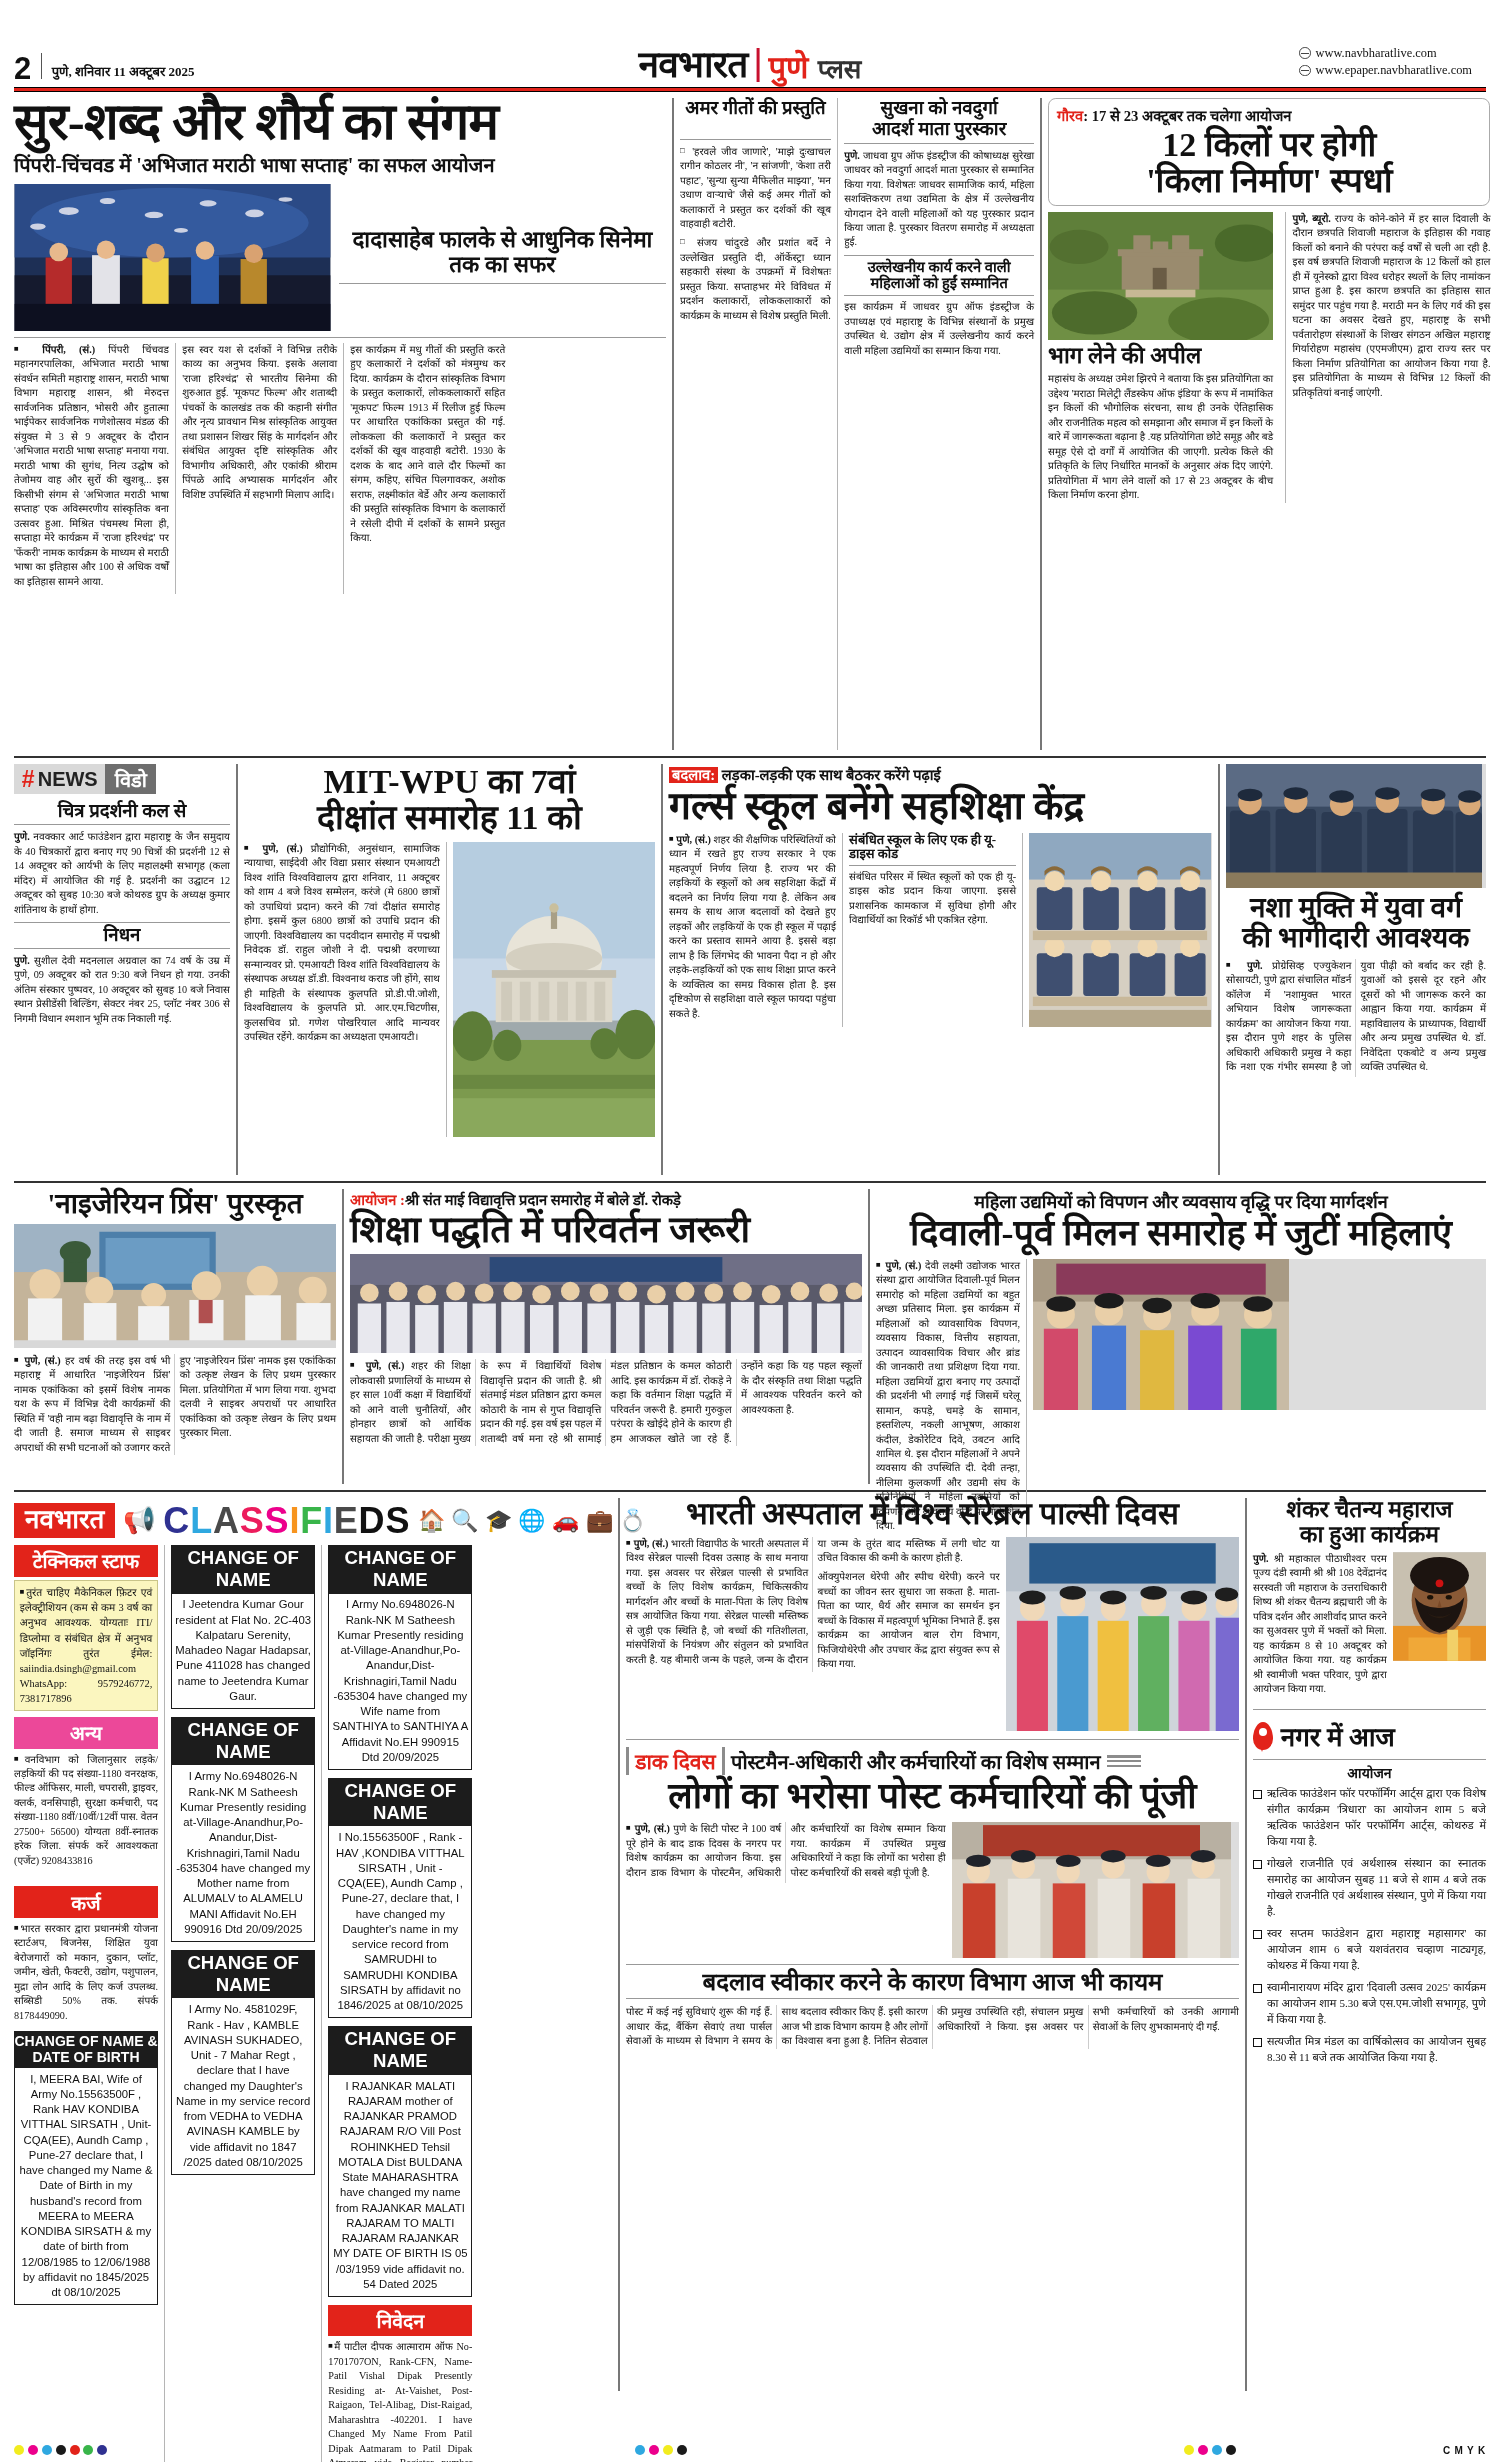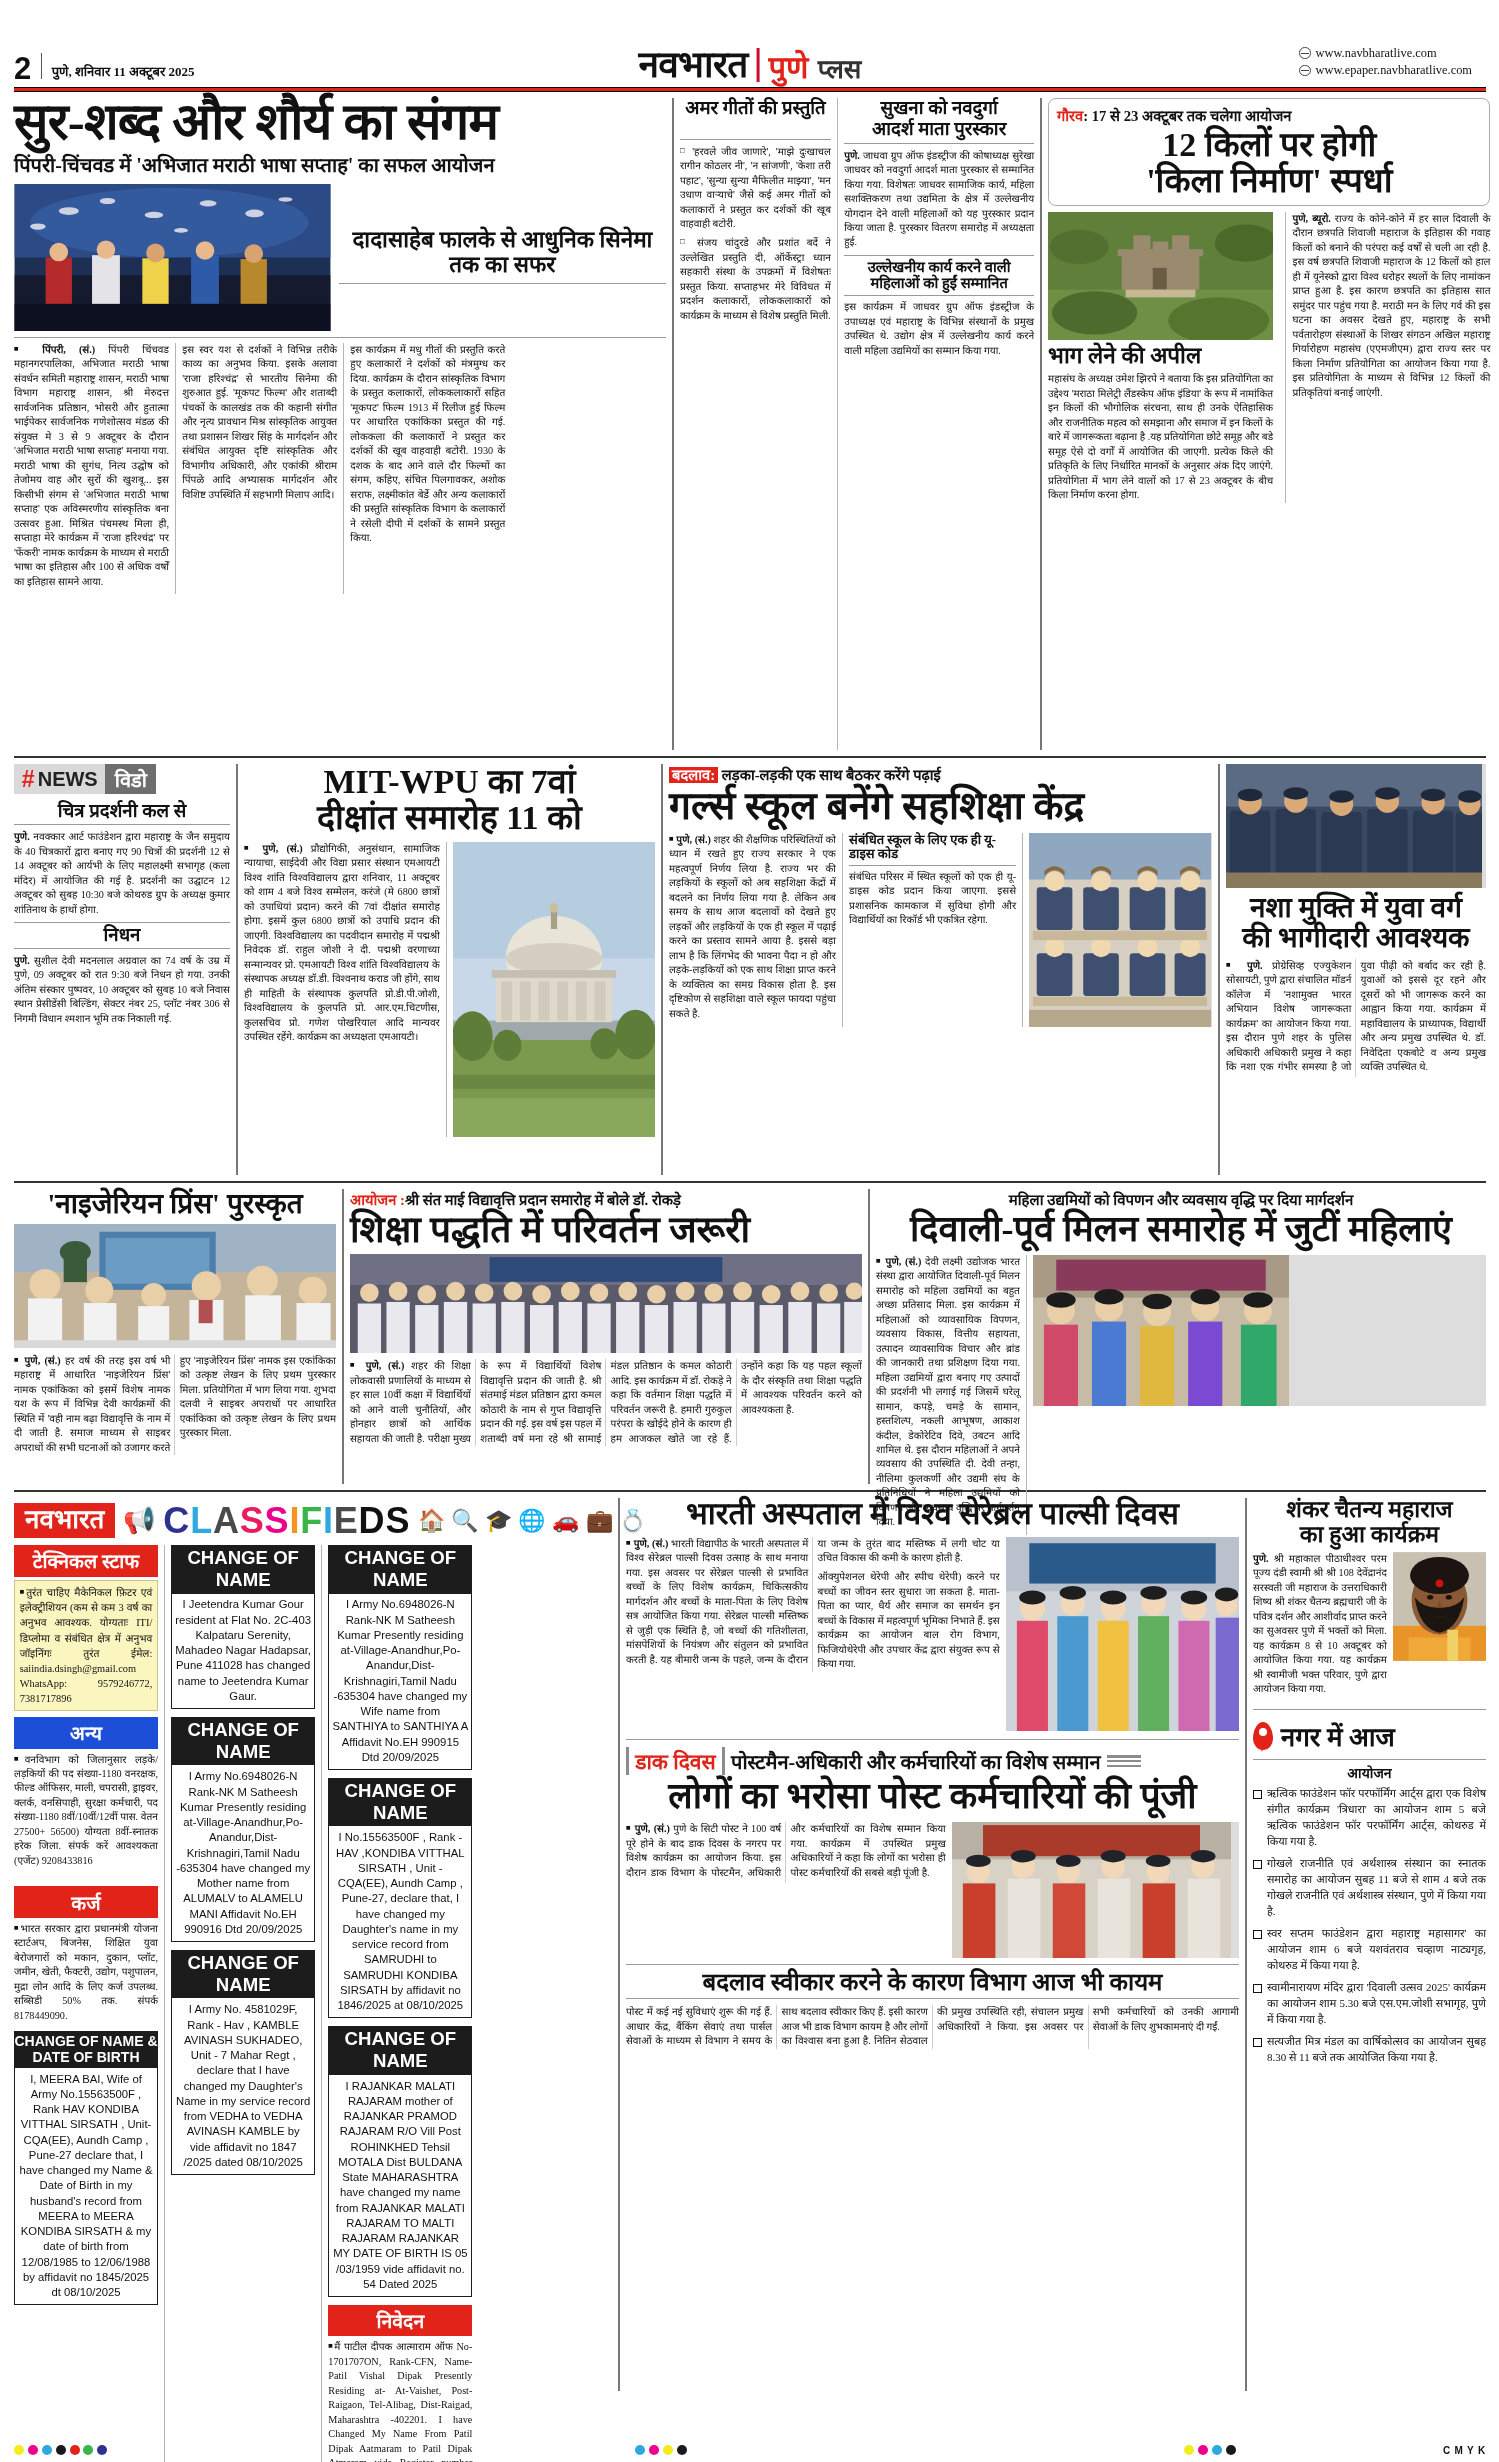--- a/index.html
+++ b/index.html
@@ -72,21 +72,21 @@
   .cls-logo { background:#e2231a; color:#fff; font-weight:bold; font-size:26px; padding:3.1px 11px; line-height:1.1; }
   .cls-word { font-family:"Liberation Sans", sans-serif; font-weight:bold; font-size:36px; letter-spacing:0.8px; line-height:1; }
   .cls-word span:nth-child(1){color:#2f3191}.cls-word span:nth-child(2){color:#2fa8e0}
   .cls-word span:nth-child(3){color:#4a4a4a}.cls-word span:nth-child(4){color:#ec1c5c}
   .cls-word span:nth-child(5){color:#ec008c}.cls-word span:nth-child(6){color:#f7941e}
   .cls-word span:nth-child(7){color:#39b54a}.cls-word span:nth-child(8){color:#2fa8e0}
   .cls-word span:nth-child(9){color:#4a4a4a}
   .megaphone { font-size:26px; color:#e2231a; }
   .cls-icons { display:flex; gap:6.2px; font-size:22px; align-items:center; }
   .cat-red { background:#e2231a; color:#fff; font-weight:bold; font-size:19.4px; text-align:center; padding:2.3px; }
-  .cat-blue { background:#1d4ed8; color:#fff; font-weight:bold; font-size:19.4px; text-align:center; padding:2.3px; }
+  .cat-blue { background:#ec4899; color:#fff; font-weight:bold; font-size:19.4px; text-align:center; padding:2.3px; }
   .yellowbox { background:#fbf6bf; border:0.8px solid #c9c489; padding:3.9px 4.7px; font-size:10.4px; line-height:1.45; text-align:justify; }
   .con-hd { background:#1c1c1c; color:#fff; font-family:"Liberation Sans", sans-serif; font-weight:bold; font-size:18.6px; text-align:center; padding:2.3px 0; }
   .con-bd { font-family:"Liberation Sans", sans-serif; font-size:11.3px; line-height:1.35; text-align:center; border:1.2px solid #1c1c1c; border-top:none; padding:3.9px 3.1px; }
   .con-wrap { margin-bottom:7.8px; }
 
   
   .pin { width:20px; height:28px; background:#e2231a; border-radius:50% 50% 50% 50%/60% 60% 40% 40%; position:relative; flex:none; }
   .pin::after { content:""; position:absolute; left:6.2px; top:6.2px; width:7.8px; height:7.8px; background:#fff; border-radius:50%; }
   .pin::before { content:""; position:absolute; left:6.2px; top:21px; border-left:3.9px solid transparent; border-right:3.9px solid transparent; border-top:9.3px solid #e2231a; }
   .bullist { font-size:11px; line-height:1.45; text-align:justify; }
@@ -531,21 +531,21 @@
         </svg>
       </div>
       <div class="bt cols4" style="margin-top:6.2px;">
         <p><span class="marker">■</span> <span class="dl">पुणे, (सं.)</span> <span>शहर की शिक्षा लोकवासी प्रणालियों के माध्यम से हर साल 10वीं कक्षा में विद्यार्थियों को आने वाली चुनौतियों, और होनहार छात्रों को आर्थिक सहायता की जाती है. परीक्षा मुख्य के रूप में विद्यार्थियों विशेष विद्यावृत्ति प्रदान की जाती है. श्री संतमाई मंडल प्रतिष्ठान द्वारा कमल कोठारी के नाम से गुप्त विद्यावृत्ति प्रदान की गई. इस वर्ष इस पहल में शताब्दी वर्ष मना रहे श्री सामाई मंडल प्रतिष्ठान के कमल कोठारी आदि. इस कार्यक्रम में डॉ. रोकड़े ने कहा कि वर्तमान शिक्षा पद्धति में परिवर्तन जरूरी है. हमारी गुरुकुल परंपरा के खोईदे होने के कारण ही हम आजकल खोते जा रहे हैं. उन्होंने कहा कि यह पहल स्कूलों के दौर संस्कृति तथा शिक्षा पद्धति में आवश्यक परिवर्तन करने को आवश्यकता है.</span></p>
       </div>
     </div>
 
     <div class="vline2"></div>
 
     <div style="flex:1;">
-      <div class="kicker center" style="font-size:15px;">महिला उद्यमियों को विपणन और व्यवसाय वृद्धि पर दिया मार्गदर्शन</div>
+      <div class="kicker center" style="font-size:18px;">महिला उद्यमियों को विपणन और व्यवसाय वृद्धि पर दिया मार्गदर्शन</div>
       <div class="hl-big center" style="font-size:36px;">दिवाली-पूर्व मिलन समारोह में जुटीं महिलाएं</div>
       <div class="row" style="margin-top:6.2px;">
         <div class="bt" style="width:144px;">
           <p><span class="marker">■</span> <span class="dl">पुणे, (सं.)</span> <span>देवी लक्ष्मी उद्योजक भारत संस्था द्वारा आयोजित दिवाली-पूर्व मिलन समारोह को महिला उद्यमियों का बहुत अच्छा प्रतिसाद मिला. इस कार्यक्रम में महिलाओं को व्यावसायिक विपणन, व्यवसाय विकास, वित्तीय सहायता, उत्पादन व्यावसायिक विचार और ब्रांड की जानकारी तथा प्रशिक्षण दिया गया. महिला उद्यमियों द्वारा बनाए गए उत्पादों की प्रदर्शनी भी लगाई गई जिसमें घरेलू सामान, कपड़े, चमड़े के सामान, हस्तशिल्प, नकली आभूषण, आकाश कंदील, डेकोरेटिव दिवे, उबटन आदि शामिल थे. इस दौरान महिलाओं ने अपने व्यवसाय की उपस्थिति दी. देवी तन्हा, नीलिमा कुलकर्णी और उद्यमी संघ के प्रतिनिधियों ने महिला उद्यमियों को विपणन और व्यवसाय वृद्धि पर मार्गदर्शन दिया.</span></p>
         </div>
         <div class="vline"></div>
         <div style="flex:1;">
           <div class="photo" style="width:100%;height:151px;">
             <svg width="256" height="151" viewBox="0 0 330 195" preserveAspectRatio="none">
               <rect width="330" height="195" fill="#c8bba5"></rect>

